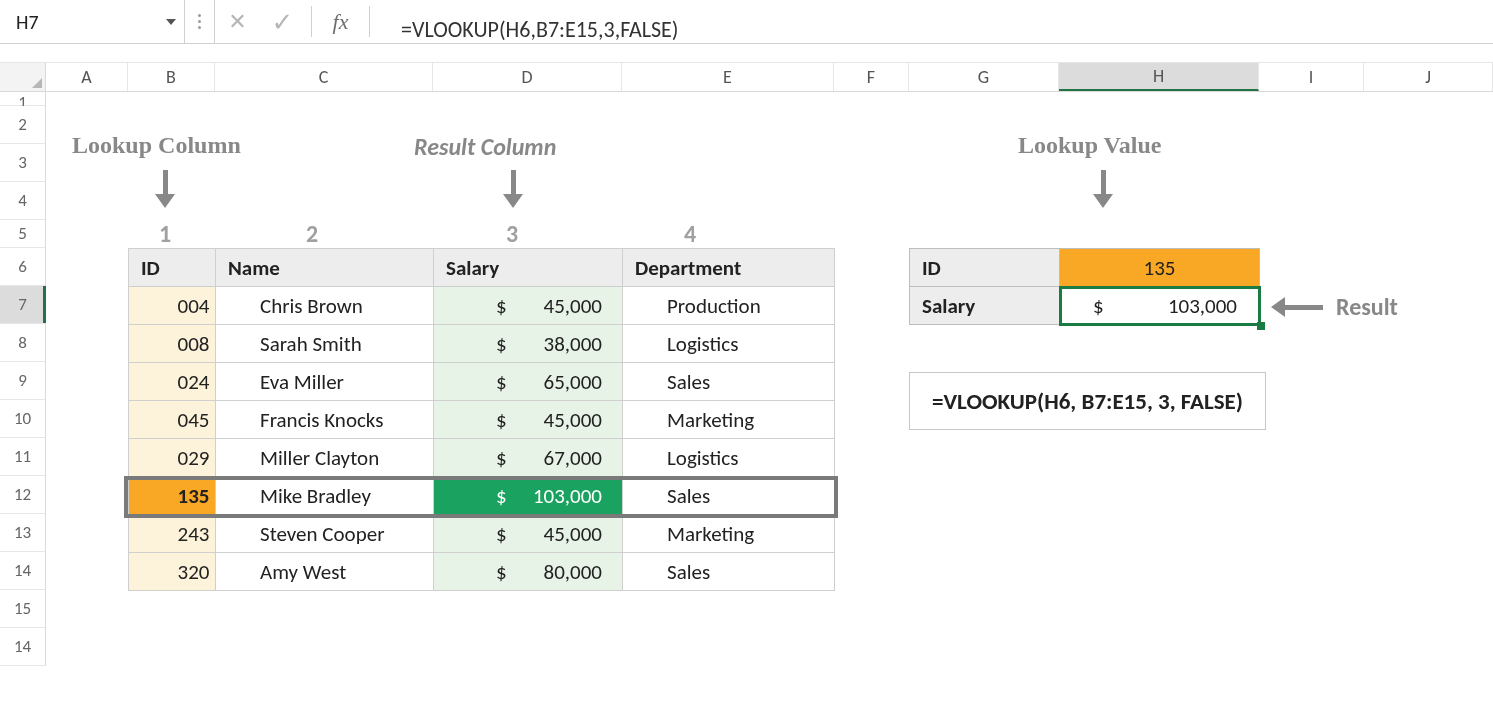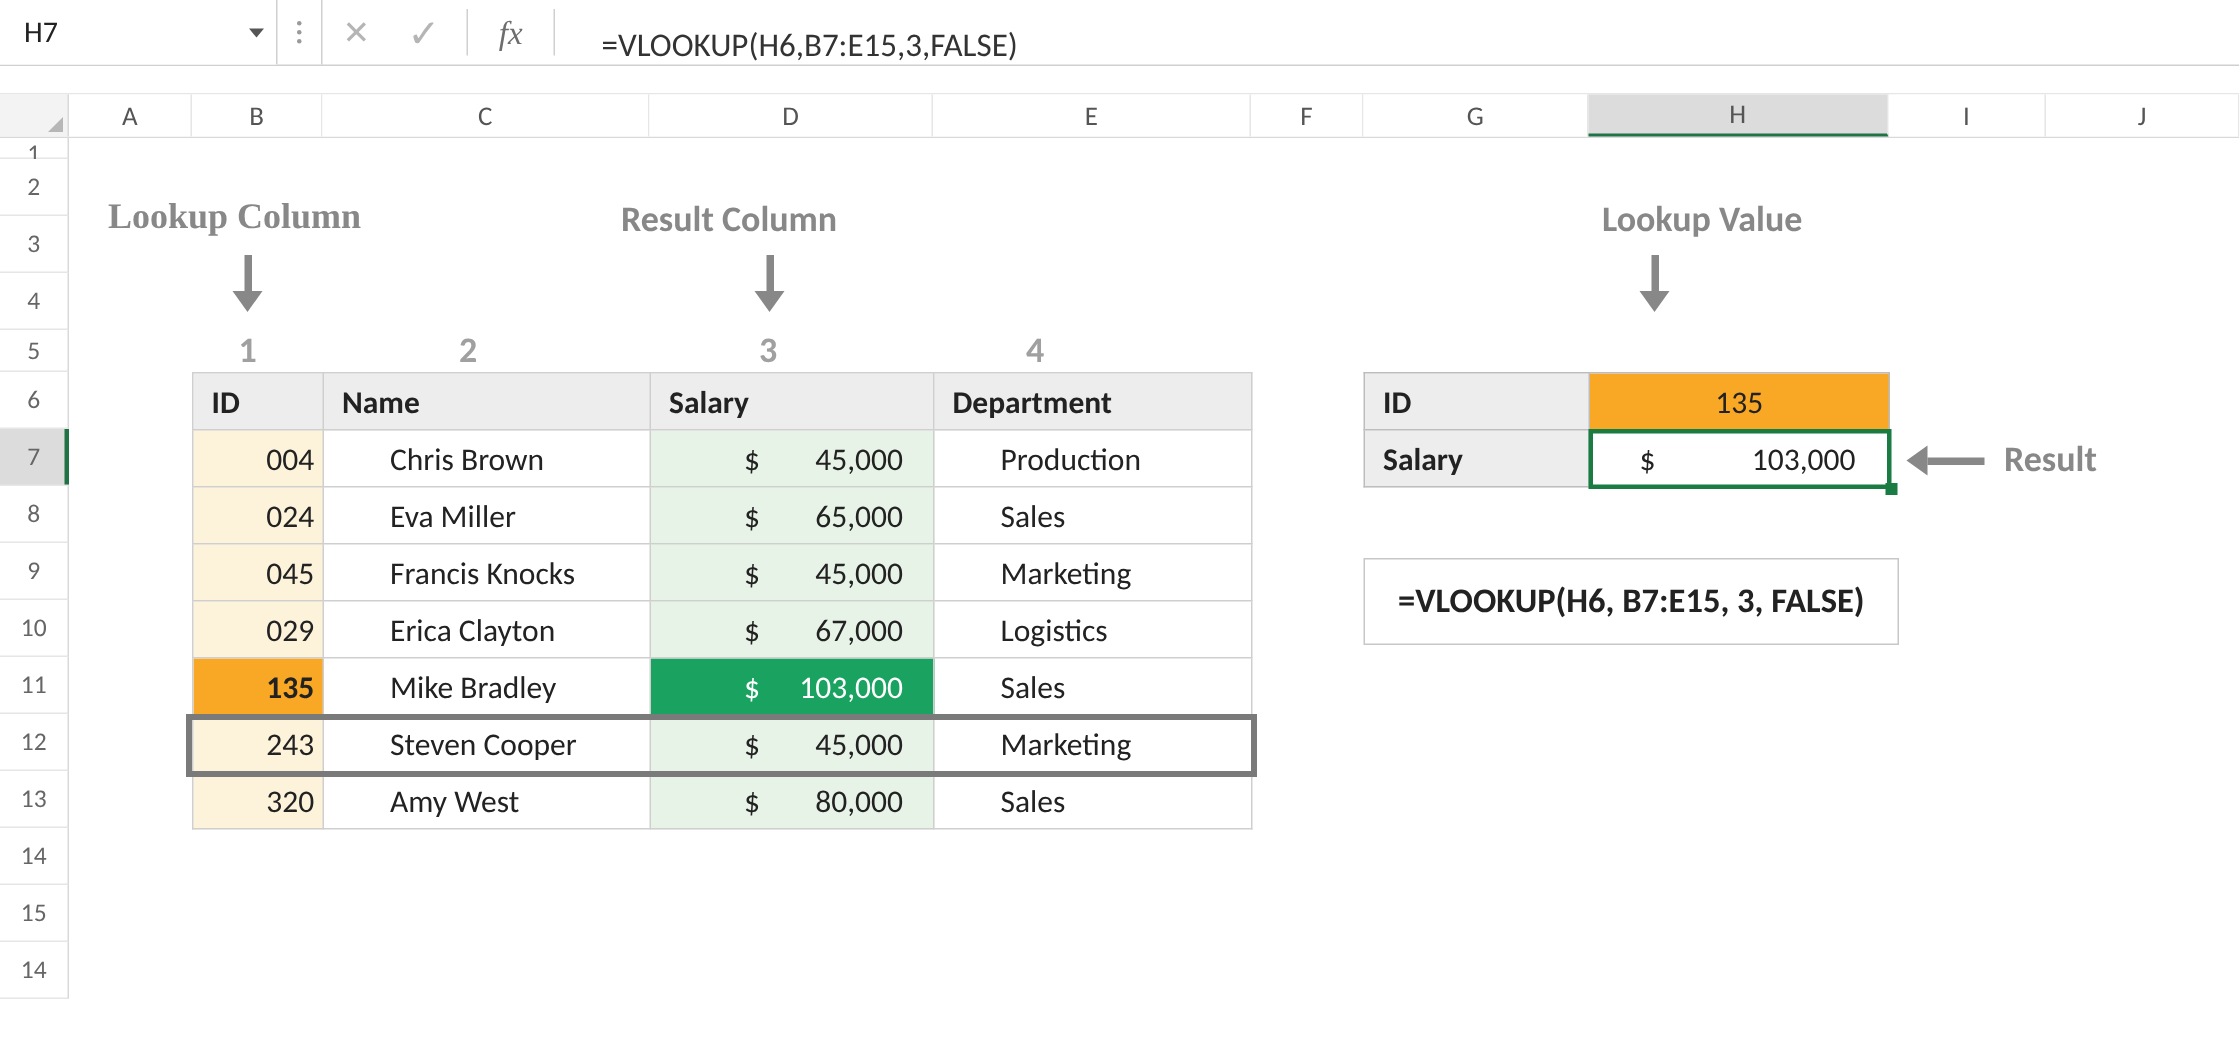--- a/index.html
+++ b/index.html
@@ -143,22 +143,22 @@
       <div class="rn">12</div>
       <div class="rn">13</div>
       <div class="rn">14</div>
       <div class="rn">15</div>
       <div class="rn">14</div>
     </div>
 
     <div class="canvas">
 
       <div class="anno" style="left:26px; top:40px;font-family:Liberation Serif, serif;">Lookup Column</div>
-      <div class="anno" style="left:368px; top:40px;">Result Column</div>
-      <div class="anno" style="left:1022px; top:40px;">Lookup Value</div>
+      <div class="anno" style="left:368px; top:40px;font-style:italic;">Result Column</div>
+      <div class="anno" style="left:972px; top:40px;font-family:Liberation Serif, serif;">Lookup Value</div>
 
       <div class="arrow-down" style="position:absolute; left:110px; top:78px;">
           <div class="shaft"></div>
           <div class="head"></div>
         </div>
       <div class="arrow-down" style="position:absolute; left:458px; top:78px;">
           <div class="shaft"></div>
           <div class="head"></div>
         </div>
       <div class="arrow-down" style="position:absolute; left:1048px; top:78px;">
@@ -181,34 +181,40 @@
           </tr>
         </thead>
         <tbody id="main-tbody">
             <tr>
               <td class="cid">004</td>
               <td class="cname">Chris Brown</td>
               <td class="csal"><span class="ds">$</span> 45,000</td>
               <td class="cdep">Production</td>
             </tr>
             <tr>
+              <td class="cid">008</td>
+              <td class="cname">Sarah Smith</td>
+              <td class="csal"><span class="ds">$</span> 38,000</td>
+              <td class="cdep">Logistics</td>
+            </tr>
+            <tr>
               <td class="cid">024</td>
               <td class="cname">Eva Miller</td>
               <td class="csal"><span class="ds">$</span> 65,000</td>
               <td class="cdep">Sales</td>
             </tr>
             <tr>
               <td class="cid">045</td>
               <td class="cname">Francis Knocks</td>
               <td class="csal"><span class="ds">$</span> 45,000</td>
               <td class="cdep">Marketing</td>
             </tr>
             <tr>
               <td class="cid">029</td>
-              <td class="cname">Erica Clayton</td>
+              <td class="cname">Miller Clayton</td>
               <td class="csal"><span class="ds">$</span> 67,000</td>
               <td class="cdep">Logistics</td>
             </tr>
             <tr class="highlight">
               <td class="cid">135</td>
               <td class="cname">Mike Bradley</td>
               <td class="csal"><span class="ds">$</span>103,000</td>
               <td class="cdep">Sales</td>
             </tr>
             <tr>

